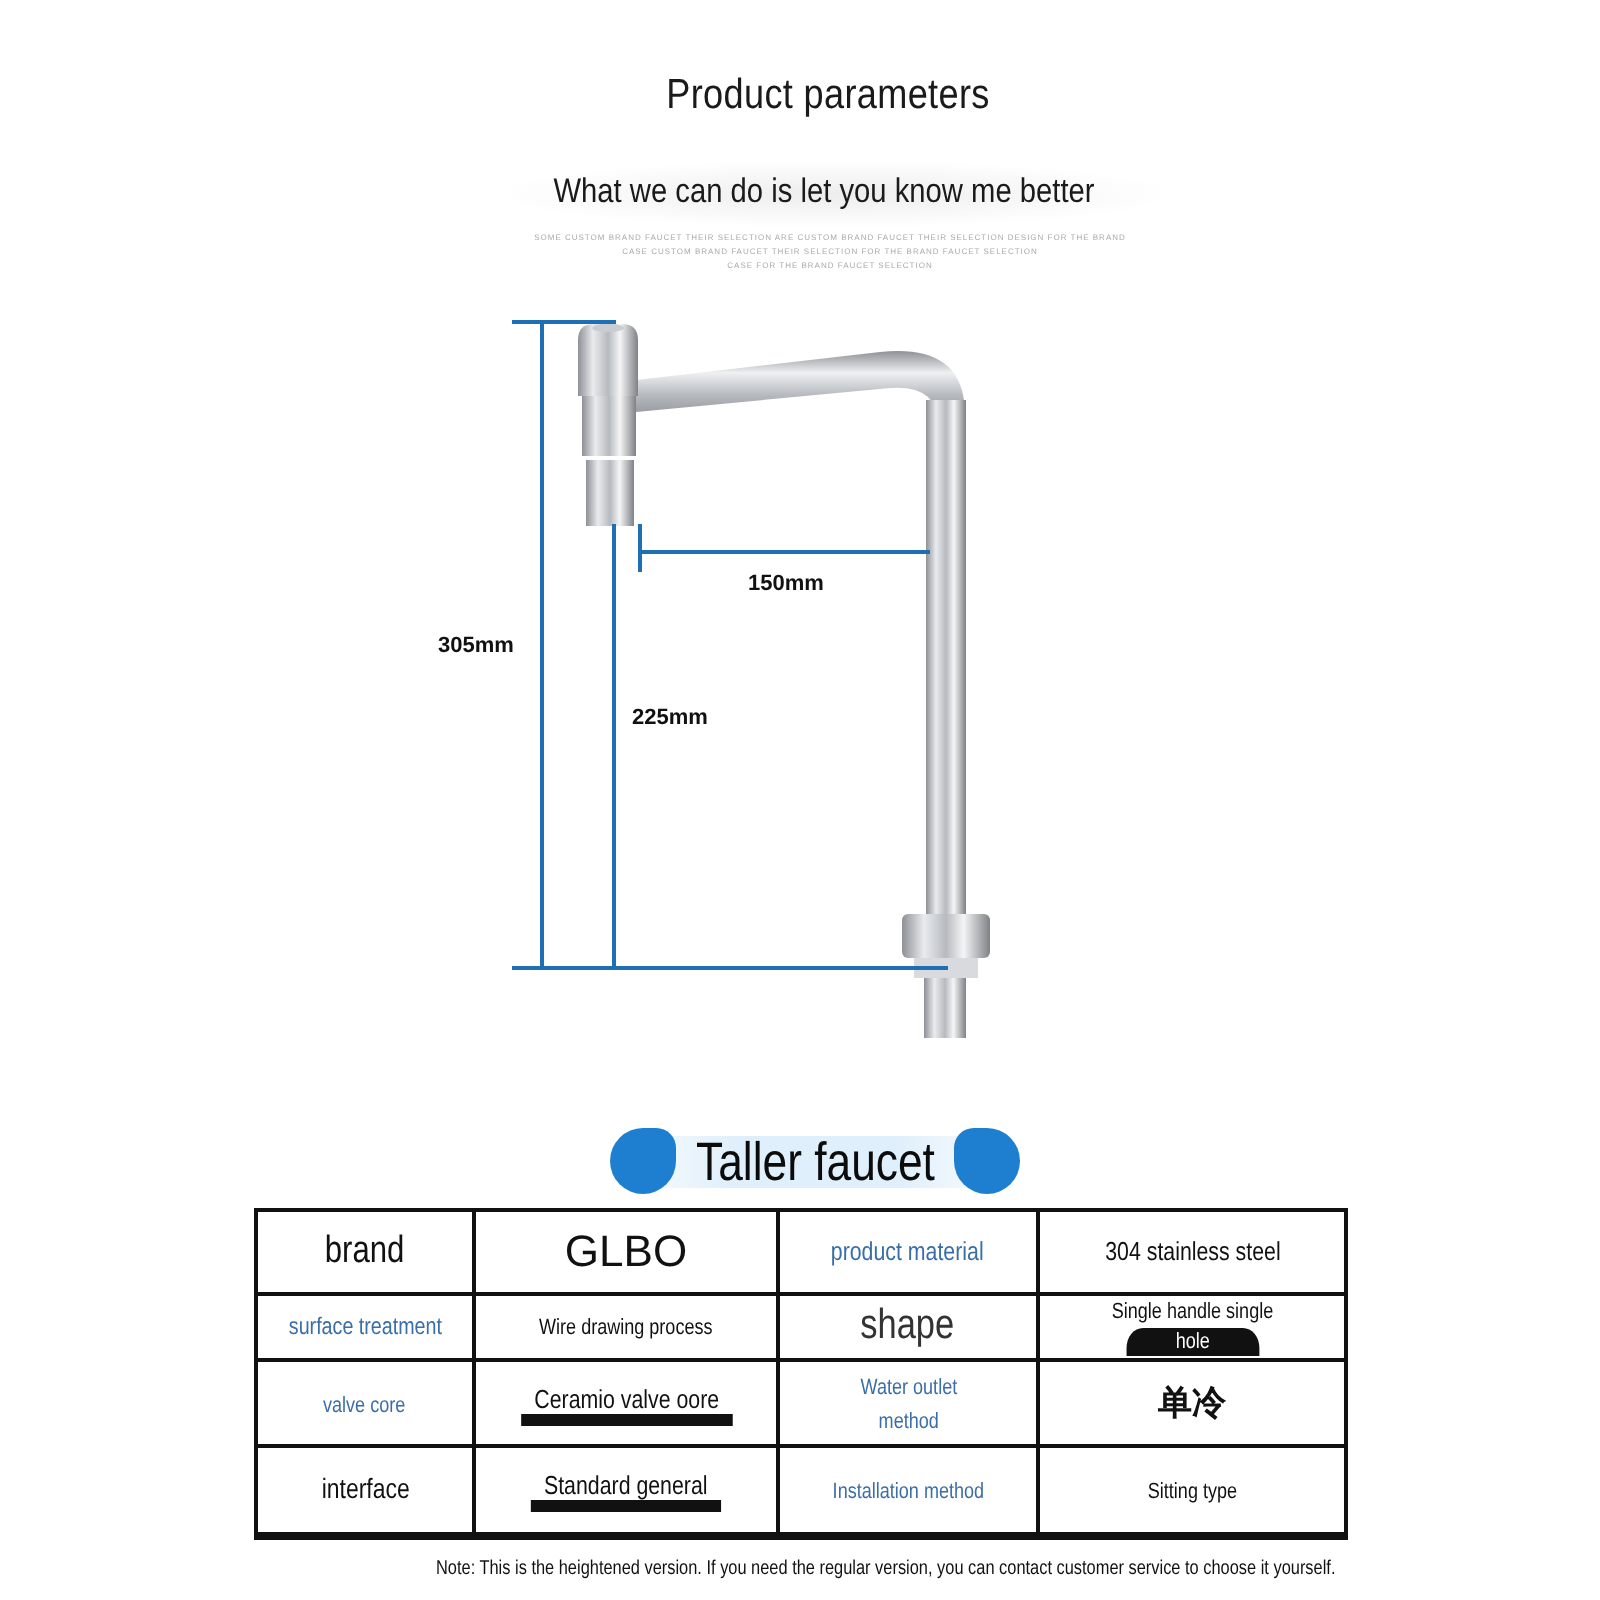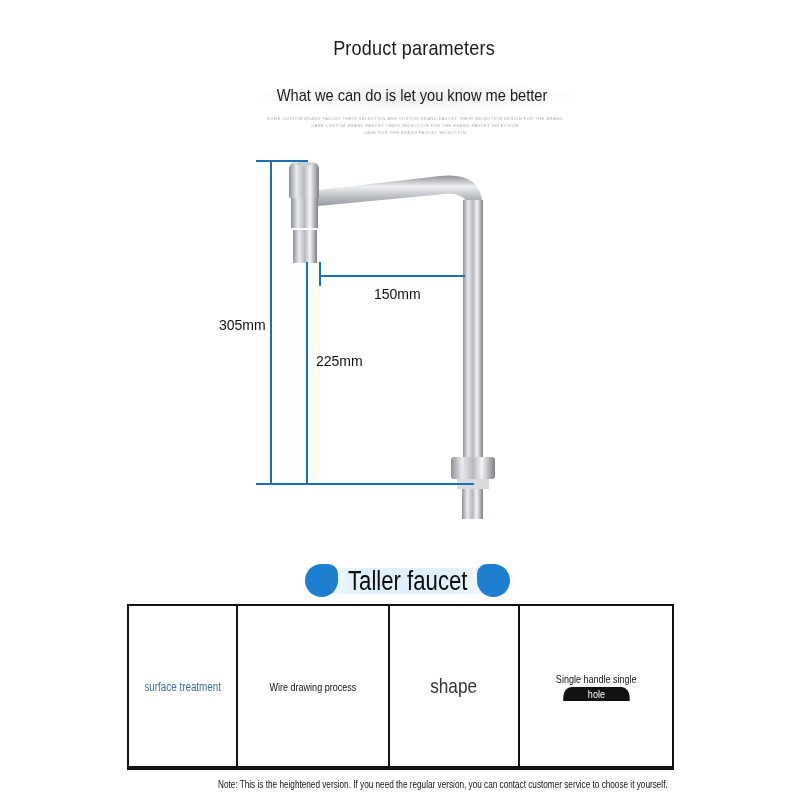--- a/index.html
+++ b/index.html
@@ -10,21 +10,21 @@
   .title { left: 0; width: 828px; top: 36px; text-align: center; font-size: 21px;
            font-weight: normal; color: #1a1a1a; transform: scaleX(0.86); transform-origin: 414px 0; letter-spacing: 0.2px; }
   .subtitle-wrap { left: 245px; top: 80px; width: 345px; height: 34px;
            background: radial-gradient(ellipse at center, rgba(235,235,235,0.9) 0%, rgba(255,255,255,0) 70%); }
   .subtitle { left: 0; width: 824px; top: 86px; text-align: center; font-size: 17px; color: #1a1a1a;
            transform: scaleX(0.86); transform-origin: 412px 0; }
   .filler { left: 250px; width: 330px; text-align: center; font-size: 4px; color: #aaa; letter-spacing: 0.5px; line-height: 6px; }
 
   
   .dim-line { background: #1f6fb5; }
-  .dim-label { font-size: 14px; font-weight: normal; color: #111; }
+  .dim-label { font-size: 11px; font-weight: bold; color: #111; }
 
   
   .banner { left: 305px; top: 564px; width: 205px; height: 34px; }
   .banner-glow { left: 0; top: 4px; width: 205px; height: 26px;
                  background: linear-gradient(90deg, rgba(215,235,250,0.0), rgba(215,235,250,0.8) 30%, rgba(215,235,250,0.8) 70%, rgba(215,235,250,0)); }
   .blob { width: 33px; height: 33px; border-radius: 50%; background: #1e7fd0; top: 0; }
   .blob.left { left: 0; border-top-right-radius: 30%; }
   .blob.right { right: 0; border-top-left-radius: 30%; }
   .banner-text { left: 30px; top: 2px; width: 145px; text-align: center; font-size: 27px; color: #0c0c0c;
                  transform: scaleX(0.82); transform-origin: center; white-space: nowrap; }
@@ -106,25 +106,46 @@
 </div>
 
 <table class="params">
   <colgroup>
     <col style="width:109px">
       <col style="width:152px">
       <col style="width:130px">
       <col style="width:154px">
   </colgroup>
   <tbody>
+      <tr style="height:40px">
+    <td><span class="sq t-big">brand</span></td>
+    <td><span class="t-big" style="font-size:22px">GLBO</span></td>
+    <td><span class="sq t-mid c-label-blue">product material</span></td>
+    <td><span class="sq t-mid">304 stainless steel</span></td>
+  </tr>
   <tr style="height:31px">
     <td><span class="sq t-sm c-label-blue" style="font-size:12px">surface treatment</span></td>
     <td><span class="sq t-sm">Wire drawing process</span></td>
     <td><span class="sq t-big" style="font-size:21px;color:#333">shape</span></td>
     <td style="line-height:14px">
       <span class="sq t-sm">Single handle single</span><br>
       <span class="sq t-sm" style="background:#111;color:#fff;padding:0 30px;border-radius:10px 10px 0 0">hole</span>
     </td>
   </tr>
+  <tr style="height:42px">
+    <td><span class="sq t-sm c-label-blue">valve core</span></td>
+    <td><span class="sq t-mid" style="border-bottom:6px solid #111;padding:0 8px">Ceramio valve oore</span></td>
+    <td style="line-height:15px">
+      <span class="sq t-sm c-label-blue">Water outlet</span><br>
+      <span class="sq t-sm c-label-blue">method</span>
+    </td>
+    <td><span class="t-big" style="font-size:17px;font-weight:bold">单冷</span></td>
+  </tr>
+  <tr style="height:43px">
+    <td><span class="sq t-mid" style="font-size:14px">interface</span></td>
+    <td><span class="sq t-mid" style="border-bottom:6px solid #111;padding:0 8px">Standard general</span></td>
+    <td><span class="sq t-sm c-label-blue">Installation method</span></td>
+    <td><span class="sq t-sm">Sitting type</span></td>
+  </tr>
 </tbody>
   </table>
 
 <div class="abs note">Note: This is the heightened version. If you need the regular version, you can contact customer service to choose it yourself.</div>
 
 </body></html>

